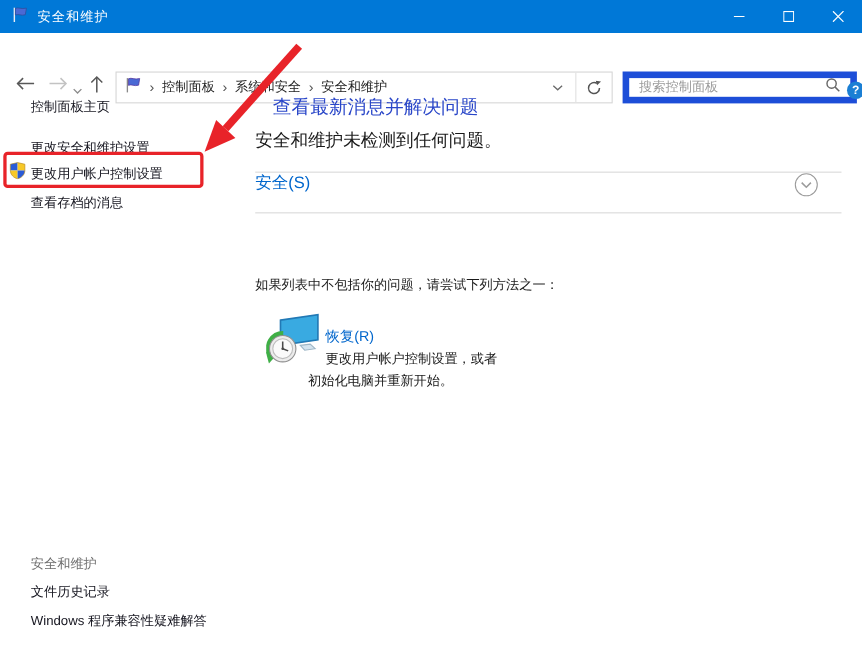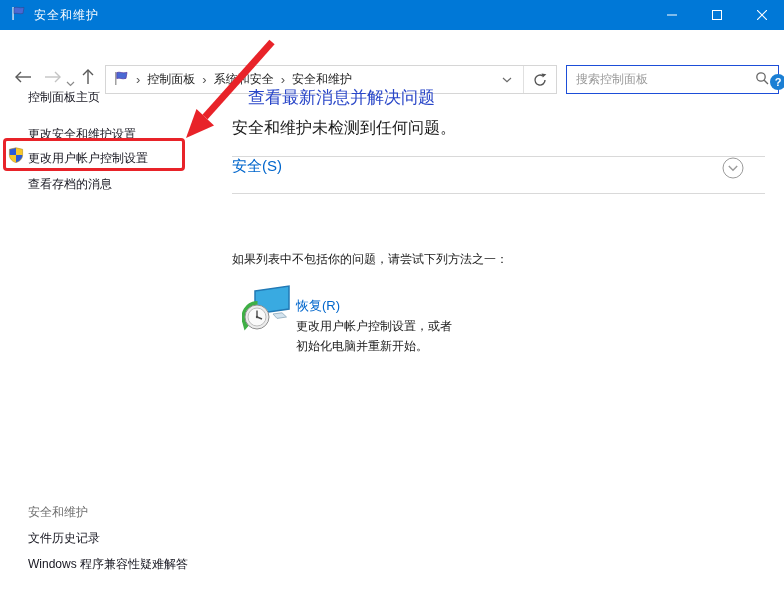--- a/index.html
+++ b/index.html
@@ -20,21 +20,21 @@
   .navbtn { position:absolute; top:40px; line-height:1; }
   .addressbar { position:absolute; left:105px; top:35px; width:452px; height:29px;
     border:1px solid #d6d6d6; background:#fff; display:flex; align-items:center; }
   .addressbar .flag { margin-left:7px; }
   .crumb-sep { color:#555; font-size:13px; margin:0 7px; }
   .crumb { font-size:12px; color:#222; cursor:default; }
   .addr-spacer { flex:1; }
   .addr-btn { width:32px; height:27px; display:flex; align-items:center; justify-content:center; }
   .addr-divider { width:1px; height:27px; background:#e0e0e0; }
   .searchbox { position:absolute; left:566px; top:35px; width:213px; height:29px;
-    border:1px solid #1d4ed8; background:#fff; display:flex; align-items:center; }
+    border:6px solid #1d4ed8; background:#fff; display:flex; align-items:center; }
   .searchbox .ph { font-size:12px; color:#9a9a9a; margin-left:9px; flex:1; }
   .searchbox .mag { margin-right:9px; }
   
   .help { position:absolute; left:770px; top:74px; width:16px; height:16px; border-radius:50%;
     background:#1b7fd4; color:#fff; font-size:11px; font-weight:bold;
     display:flex; align-items:center; justify-content:center; }
   
   .side-item { position:absolute; left:28px; font-size:12px; color:#15151f; white-space:nowrap; cursor:default; }
   .shield { position:absolute; left:8px; top:147px; }
   .redbox { position:absolute; left:3px; top:138px; width:182px; height:33px;
@@ -44,21 +44,21 @@
   .heading { position:absolute; left:232px; top:86px; font-size:17px; color:#2946c8;margin-left:16px; }
   .status { position:absolute; left:232px; top:118px; font-size:16px; color:#191919; }
   .sections { position:absolute; left:232px; top:156px; width:533px; border-top:1px solid #d9d9d9; }
   .section-row { height:37px; border-bottom:1px solid #d9d9d9; display:flex; align-items:flex-start; }
   .section-label { font-size:15px; color:#0066cc; }
   .section-chevron { margin-left:auto; margin-right:21px; width:22px; height:22px; }
   .tip { position:absolute; left:232px; top:251px; font-size:12px; color:#191919; }
   .recovery-icon { position:absolute; left:242px; top:284px; }
   .recovery-link { position:absolute; left:296px; top:297px; font-size:13px; color:#0066cc; }
   .recovery-l1 { position:absolute; left:296px; top:318px; font-size:12px; color:#191919; }
-  .recovery-l2 { position:absolute; left:296px; top:338px; font-size:12px; color:#191919; }
+  .recovery-l2 { position:absolute; left:280px; top:338px; font-size:12px; color:#191919; }
   .overlay { position:absolute; left:0; top:0; width:784px; height:590px; pointer-events:none; z-index:50; }
 </style>
 </head>
 <body>
 
 <div class="titlebar">
   <span class="flag">
     <svg width="16" height="16" viewBox="0 0 16 16">
       <rect x="2.4" y="2" width="1.3" height="13" fill="#e8eef5"></rect>
       <path d="M4 2.6 C7 1.4, 9 3.6, 14 2.4 L13 8.4 C9 9.6, 7 7.4, 4 8.6 Z" fill="#4a69d4" stroke="#32478f" stroke-width="0.6"></path>

